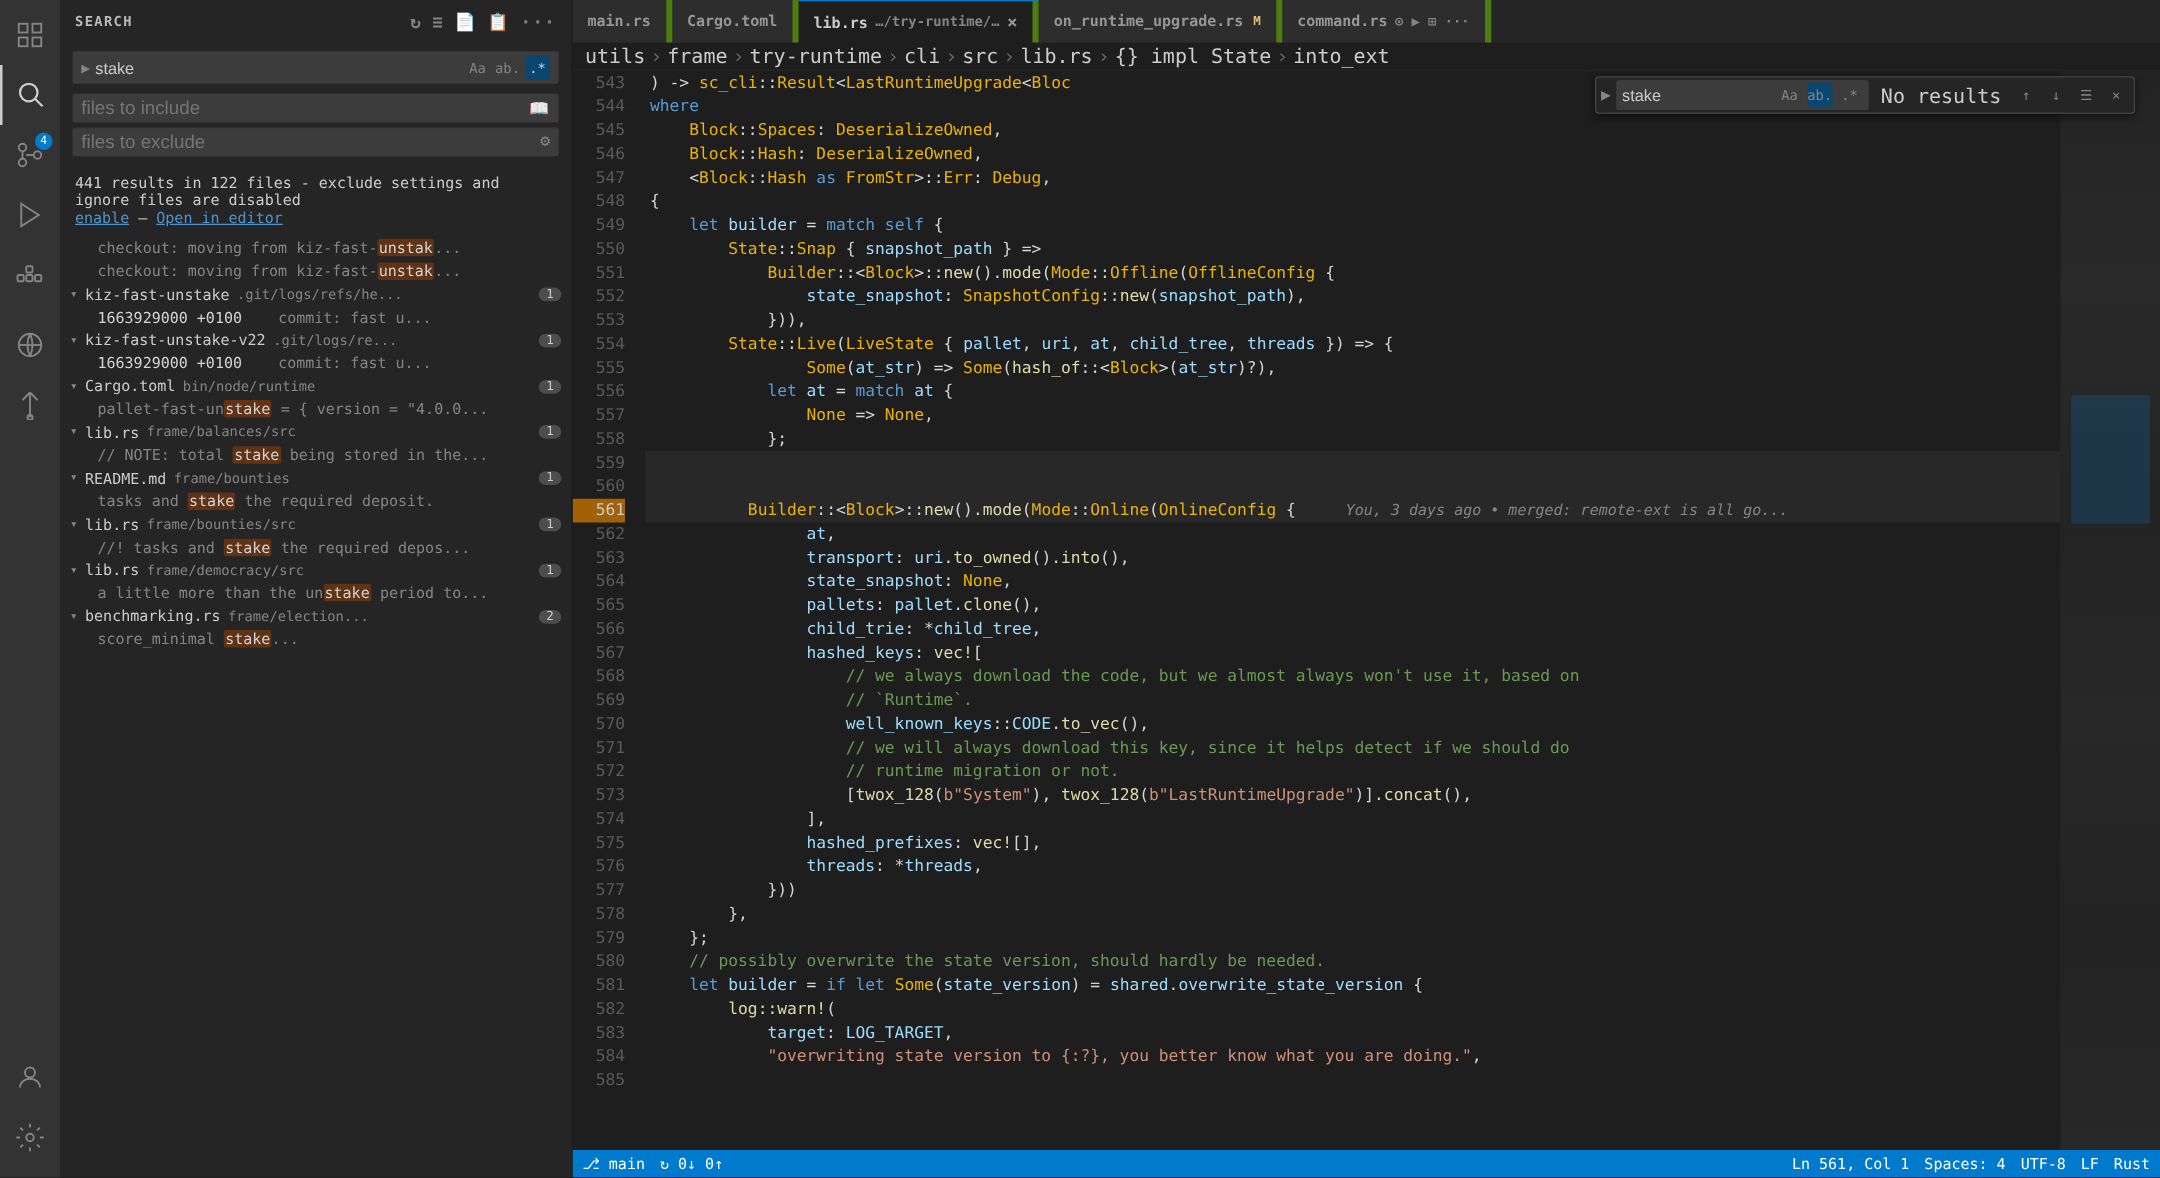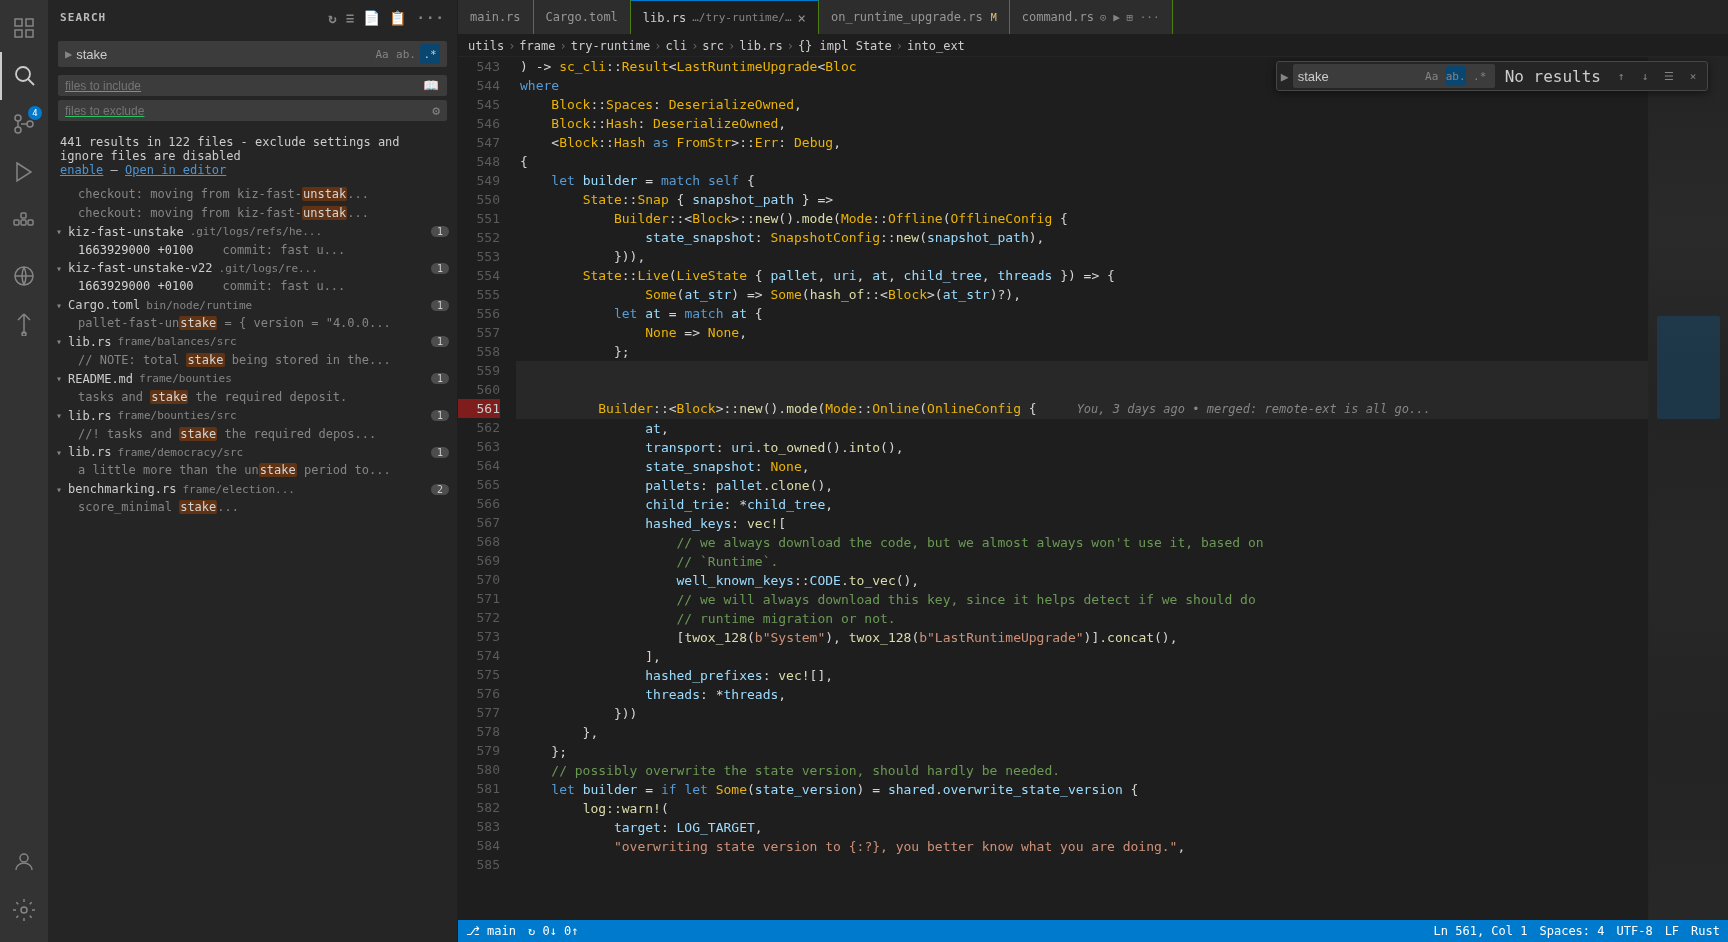--- a/index.html
+++ b/index.html
@@ -21,44 +21,45 @@
       align-items: stretch;
       flex-shrink: 0;
       border-bottom: 1px solid #1e1e1e;
     }
     .tab {
       display: flex;
       align-items: center;
       padding: 0 12px;
       font-size: 12px;
       color: #969696;
-      border-right: 1px solid #4d7c0f;
+      border-right: 5px solid #4d7c0f;
       cursor: pointer;
       white-space: nowrap;
       gap: 6px;
       background: #2d2d2d;
+      font-weight: bold;
     }
     .tab.active {
       background: #1e1e1e;
       color: #cccccc;
       border-top: 1px solid #007acc;
     }
     .tab .close-icon {
       font-size: 14px;
       color: #969696;
       cursor: pointer;
     }
     
     .breadcrumb {
       height: 22px;
       background: #1e1e1e;
       display: flex;
-      align-items: center;
+      align-items: flex-start;
       padding: 0 10px;
-      font-size: 12px;
+      font-size: 16px;
       color: #cccccc;
       gap: 4px;
       flex-shrink: 0;
       border-bottom: 1px solid #252526;
     }
     .breadcrumb span { color: #cccccc; }
     .breadcrumb .sep { color: #666; }
     
     .activity-bar {
       width: 48px;
@@ -177,23 +178,22 @@
       border: 1px solid #3c3c3c;
       border-radius: 2px;
       padding: 2px 6px;
       margin-bottom: 4px;
     }
     .files-filter-row input {
       background: transparent;
       border: none;
       outline: none;
       color: #22c55e;
-      font-size: 12px;
+      font-size: 15px;
       flex: 1;
-      text-decoration: underline;
     }
     
     .results-summary {
       padding: 4px 12px 8px;
       font-size: 12px;
       color: #cccccc;
       flex-shrink: 0;
     }
     .results-summary .enable-link {
       color: #4e94ce;
@@ -635,21 +635,21 @@
         <div>551</div>
         <div>552</div>
         <div>553</div>
         <div>554</div>
         <div>555</div>
         <div>556</div>
         <div>557</div>
         <div>558</div>
         <div>559</div>
         <div>560</div>
-        <div style="color:#cccccc; background:#7f1d1d;">561</div>
+        <div style="color:#cccccc; background:#a16207;">561</div>
         <div>562</div>
         <div>563</div>
         <div>564</div>
         <div>565</div>
         <div>566</div>
         <div>567</div>
         <div>568</div>
         <div>569</div>
         <div>570</div>
         <div>571</div>

